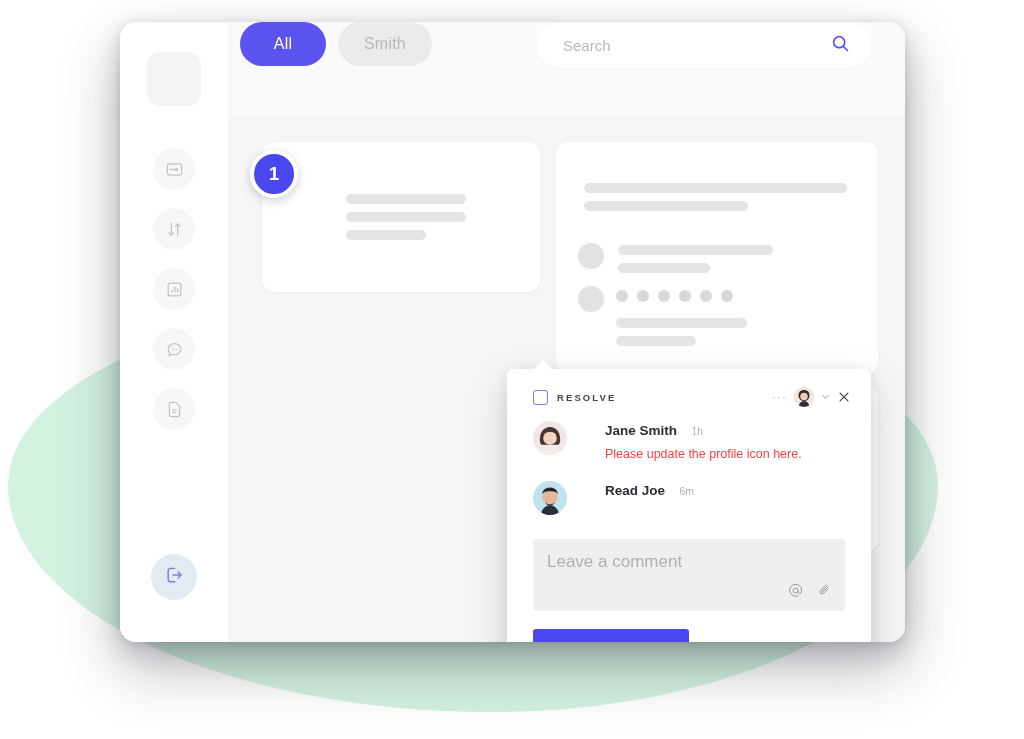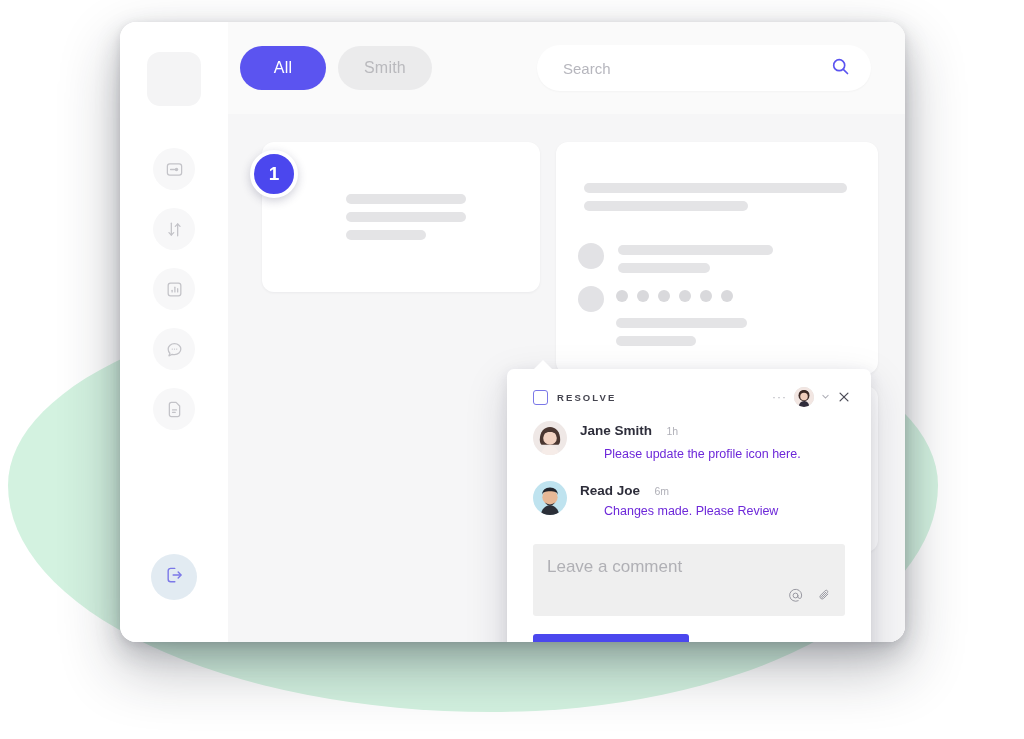--- a/index.html
+++ b/index.html
@@ -108,21 +108,20 @@
     background: #f6f6f7;
     min-width: 0;
     position: relative;
   }
 
   .topbar {
     height: 92px;
     flex: 0 0 92px;
     background: #fafafa;
     display: flex;
-    align-items: center;
     padding: 0 34px 0 12px;
     gap: 12px;
   }
 
   .pill {
     height: 44px;
     min-width: 86px;
     padding: 0 26px;
     border-radius: 22px;
     border: none;
@@ -275,43 +274,43 @@
   .head-avatar {
     width: 20px; height: 20px; border-radius: 50%;
     overflow: hidden; background: #ddd;
   }
   .chev { color: #b0b0b8; font-size: 10px; }
   .close-x { cursor: pointer; display: flex; }
 
   .comment {
     display: flex;
     padding: 10px 26px 0 26px;
+    gap: 25px;
   }
   .c-avatar {
     width: 34px; height: 34px; border-radius: 50%;
     flex: 0 0 34px; margin-right: 13px; overflow: hidden;
   }
   .c-body { flex: 1 1 auto; min-width: 0; }
   .c-name {
     font-size: 13.5px;
     font-weight: bold;
     color: #2d2d3a;
     display: inline-block;
   }
   .c-time {
     font-size: 10.5px;
     color: #b0b0b8;
     margin-left: 10px;
   }
   .c-text {
     font-size: 12.5px;
-    color: #6d28d9;
+    color: #ef4444;
     margin-top: 7px;
     line-height: 1.35;
-    margin-left: 24px;
   }
   .c-text.tight { margin-top: 4px; }
 
   .composer {
     margin: 24px 26px 0 26px;
     background: #efefef;
     border-radius: 3px;
     height: 72px;
     position: relative;
     padding: 13px 14px;
@@ -545,21 +544,20 @@
                 <rect width="40" height="40" fill="#bfe3ef"></rect>
                 <path d="M9 40c1.5-8 6-11.5 11-11.5S29.5 32 31 40z" fill="#2b2f38"></path>
                 <circle cx="20" cy="19" r="9" fill="#e7b896"></circle>
                 <path d="M10.5 17c0-6 4-9.5 9.5-9.5S29.5 11 29.5 17c0-3.5-4-5-9.5-5s-9.5 1.5-9.5 5z" fill="#22242b"></path>
                 <path d="M13 23c1.5 4 4 6 7 6s5.5-2 7-6c-1 3-3.5 4.5-7 4.5S14 26 13 23z" fill="#22242b"></path>
               </svg>
             </span>
             <div class="c-body">
               <span class="c-name">Read Joe</span>
               <span class="c-time">6m</span>
-              <div class="c-text tight">Changes made. Please Review</div>
             </div>
           </div>
 
           <div class="composer">
             <div class="ph">Leave a comment</div>
             <div class="composer-icons">
               <span>
                 <svg width="15" height="15" viewBox="0 0 20 20" fill="none" stroke="#8f8f98" stroke-width="1.2">
                   <circle cx="10" cy="10" r="3.2"></circle>
                   <path d="M13.2 10v1.6a2.4 2.4 0 0 0 4.3 1.4A8 8 0 1 0 13.6 17" stroke-linecap="round"></path>

